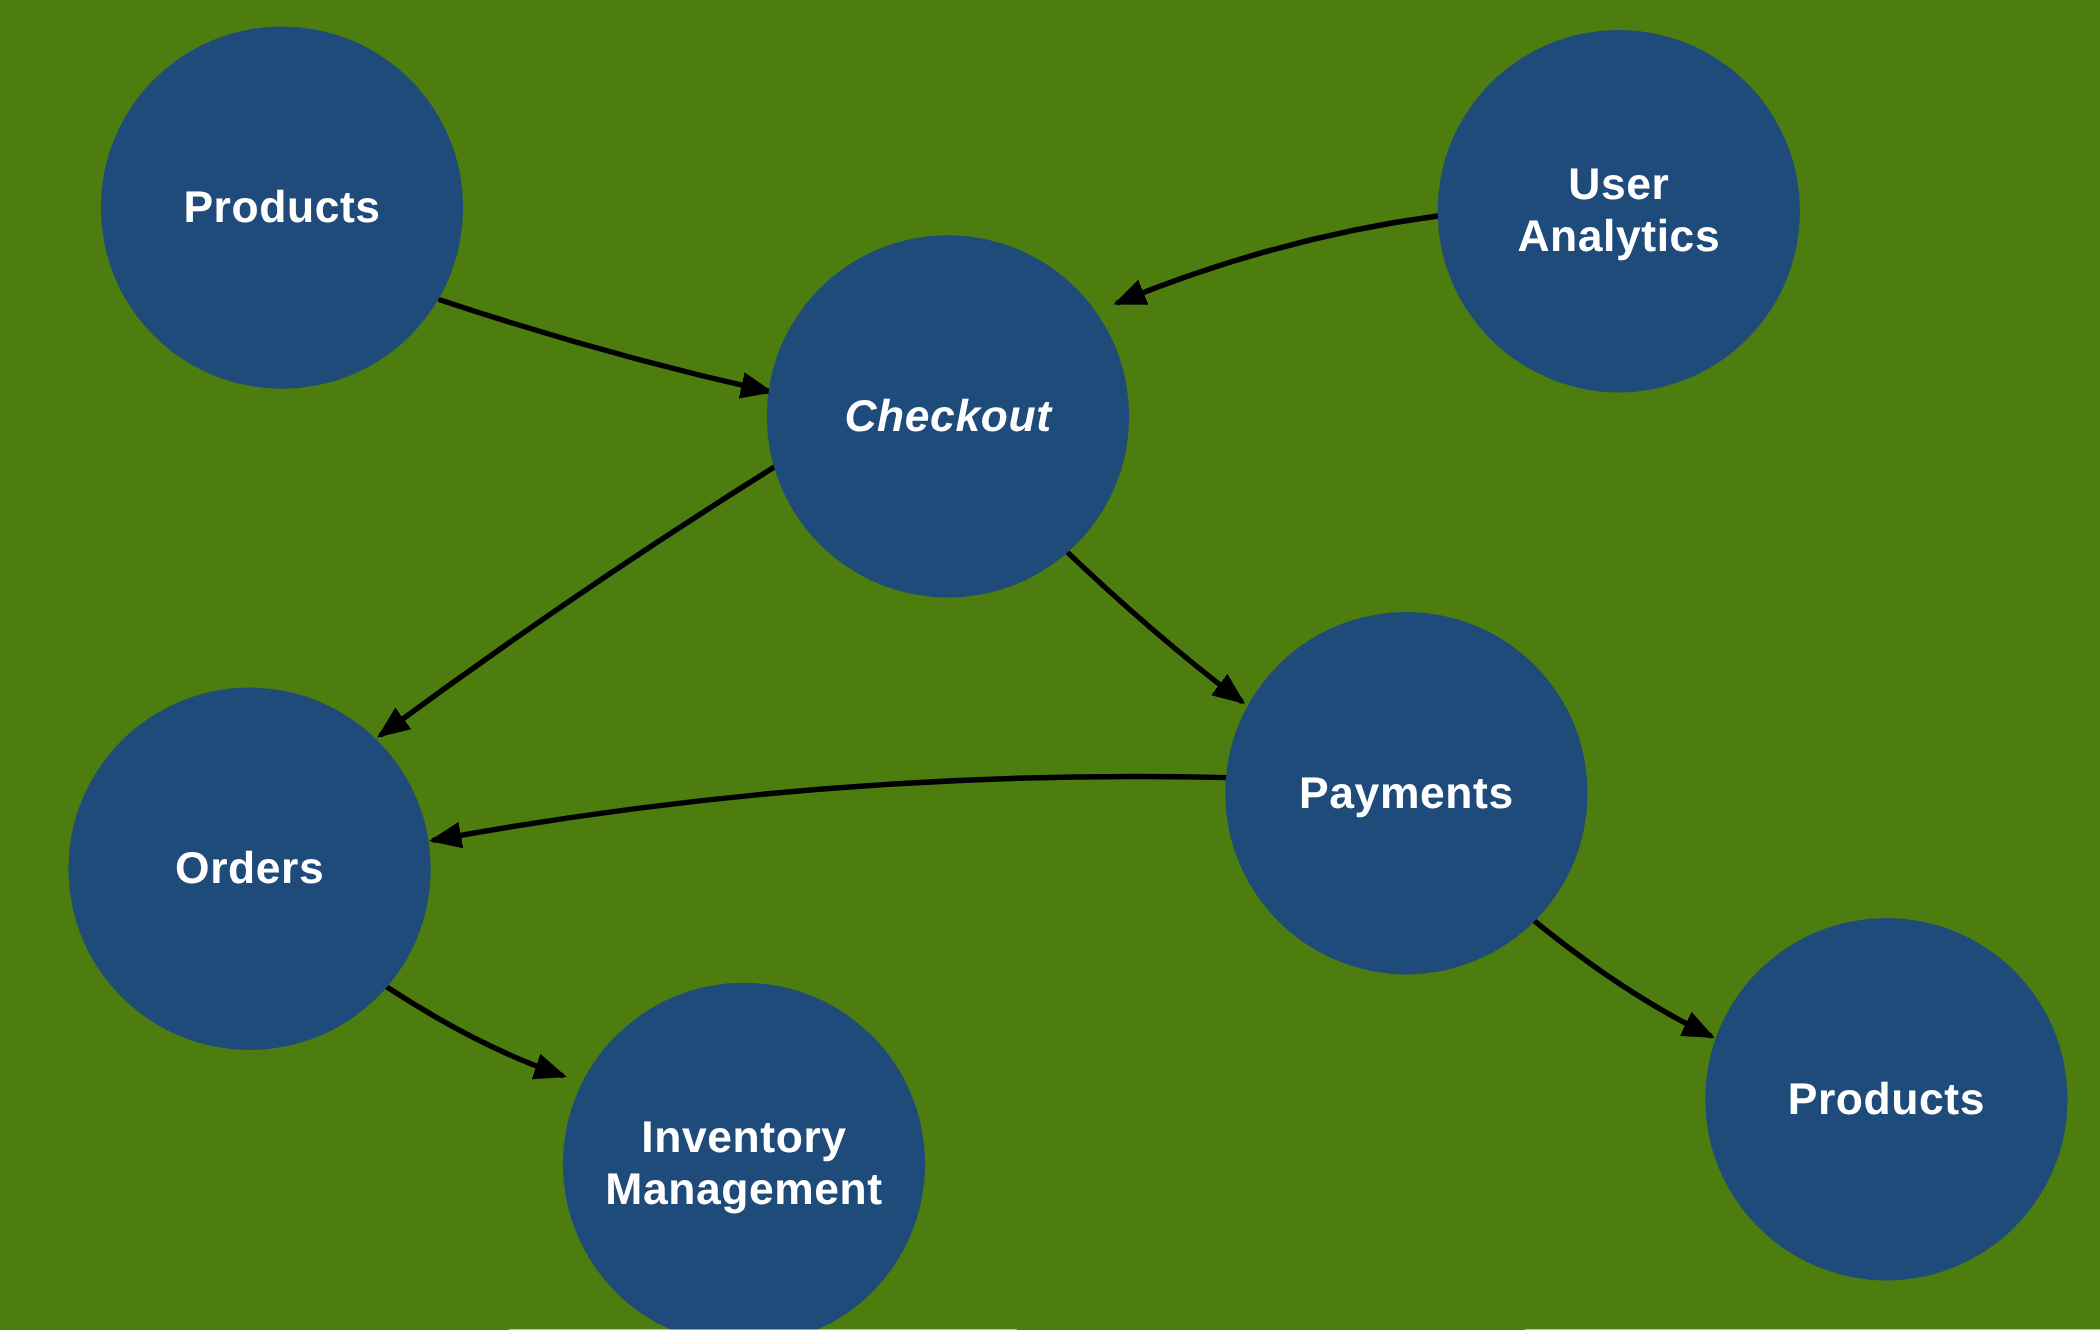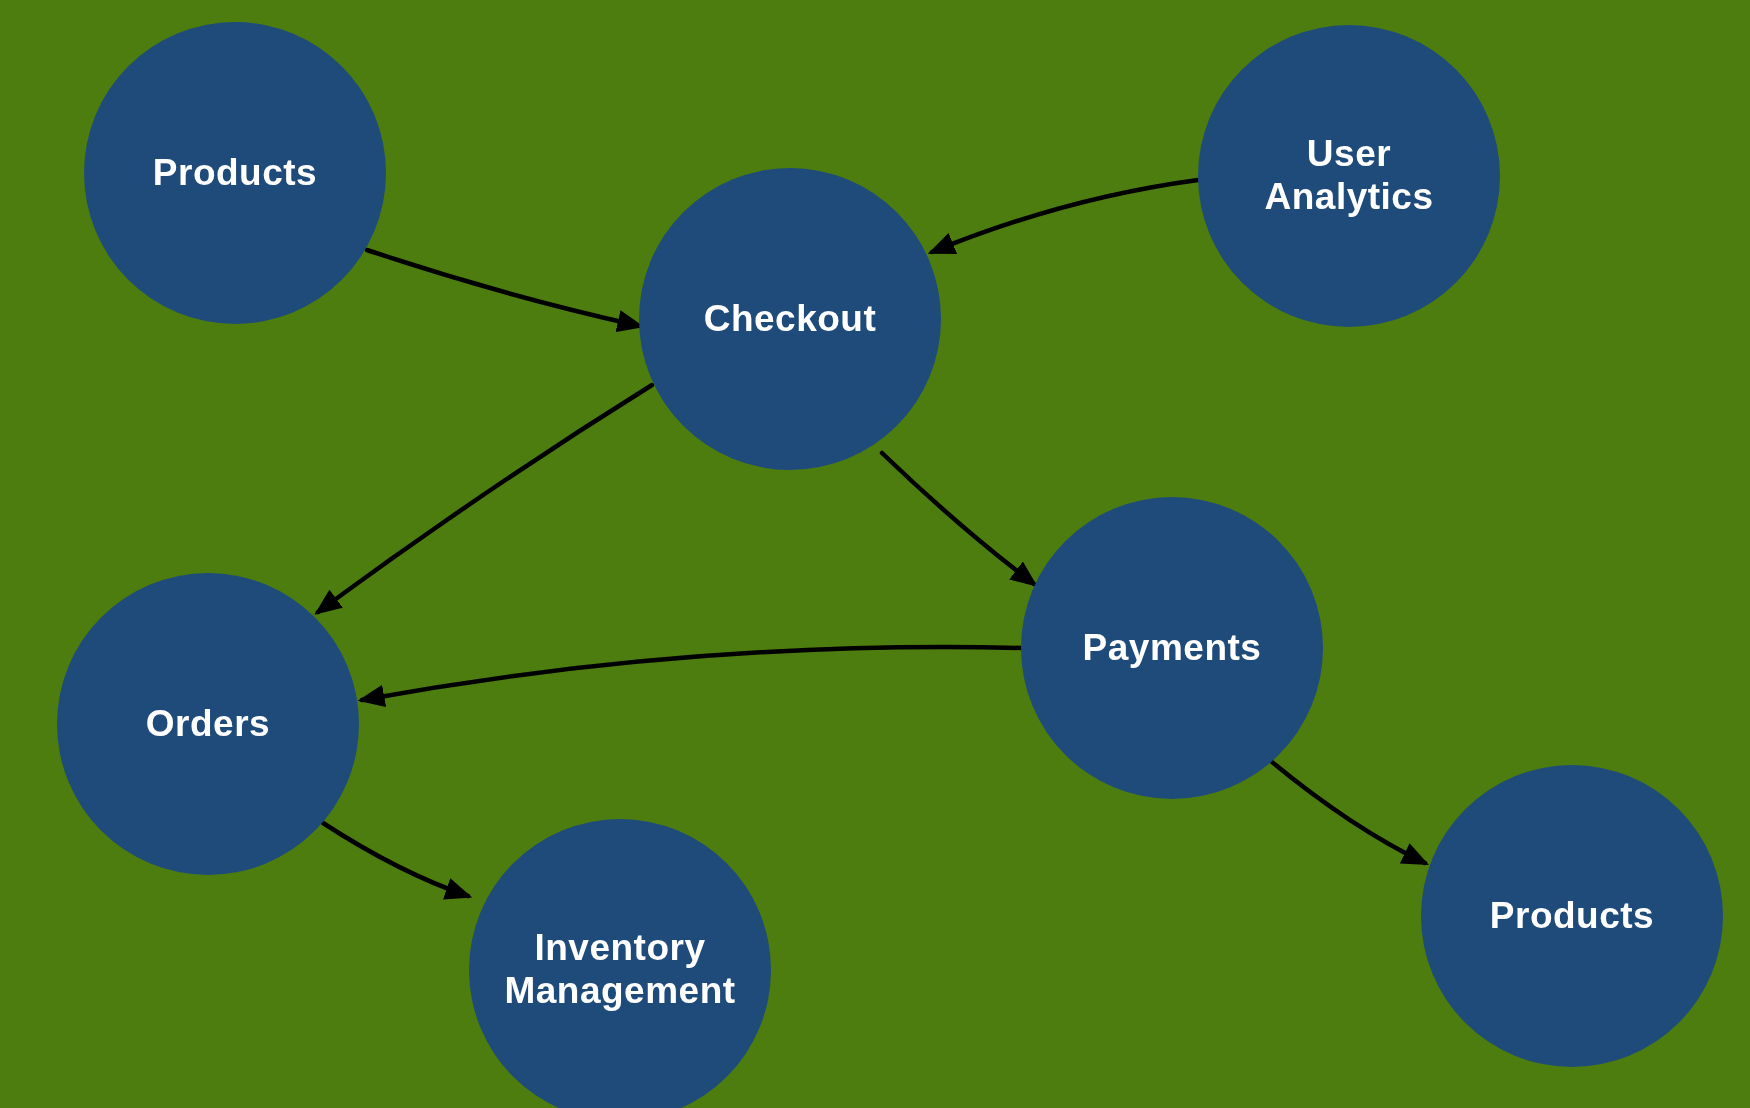--- a/index.html
+++ b/index.html
@@ -65,24 +65,24 @@
         <path class="edge" d="M 1272 762 Q 1352 828 1425 863" stroke="#000000" stroke-width="4.5" marker-end="url(#arrowhead)"></path>
       </g>
   </svg>
   <div id="node-layer">
       <div class="node" style="left: 84px; top: 22px; width: 302px; height: 302px; background: rgb(30, 75, 122);">
         <div class="node-label" style="color: rgb(255, 255, 255);">Products</div>
       </div>
       <div class="node" style="left: 1198px; top: 25px; width: 302px; height: 302px; background: rgb(30, 75, 122);">
         <div class="node-label" style="color: rgb(255, 255, 255);">User Analytics</div>
       </div>
-      <div class="node" style="left: 639px; top: 168px; width: 302px; height: 302px; background: rgb(30, 75, 122);">
+      <div class="node" style="left: 639px; top: 196px; width: 302px; height: 302px; background: rgb(30, 75, 122); font-style: italic;">
         <div class="node-label" style="color: rgb(255, 255, 255);">Checkout</div>
       </div>
-      <div class="node" style="left: 1021px; top: 497px; width: 302px; height: 302px; background: rgb(30, 75, 122);">
+      <div class="node" style="left: 1021px; top: 510px; width: 302px; height: 302px; background: rgb(30, 75, 122);">
         <div class="node-label" style="color: rgb(255, 255, 255);">Payments</div>
       </div>
       <div class="node" style="left: 57px; top: 573px; width: 302px; height: 302px; background: rgb(30, 75, 122);">
         <div class="node-label" style="color: rgb(255, 255, 255);">Orders</div>
       </div>
       <div class="node" style="left: 469px; top: 819px; width: 302px; height: 302px; background: rgb(30, 75, 122);">
         <div class="node-label" style="color: rgb(255, 255, 255);">Inventory Management</div>
       </div>
       <div class="node" style="left: 1421px; top: 765px; width: 302px; height: 302px; background: rgb(30, 75, 122);">
         <div class="node-label" style="color: rgb(255, 255, 255);">Products</div>

